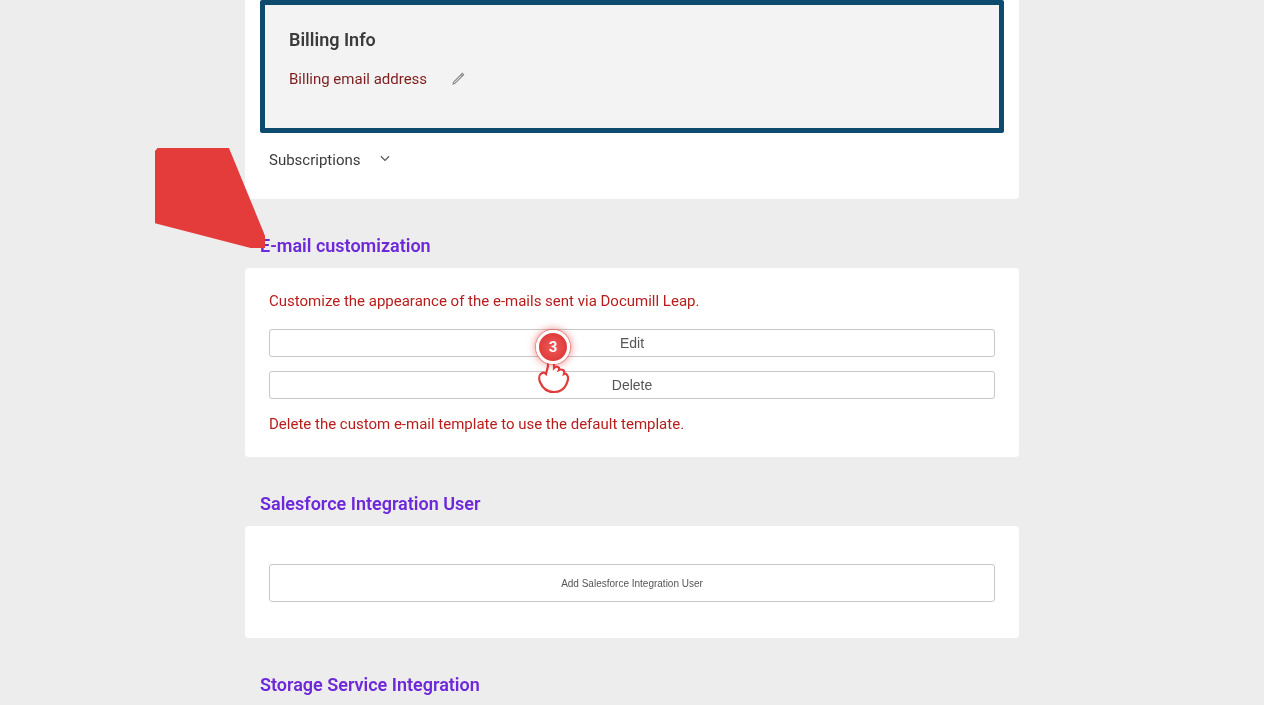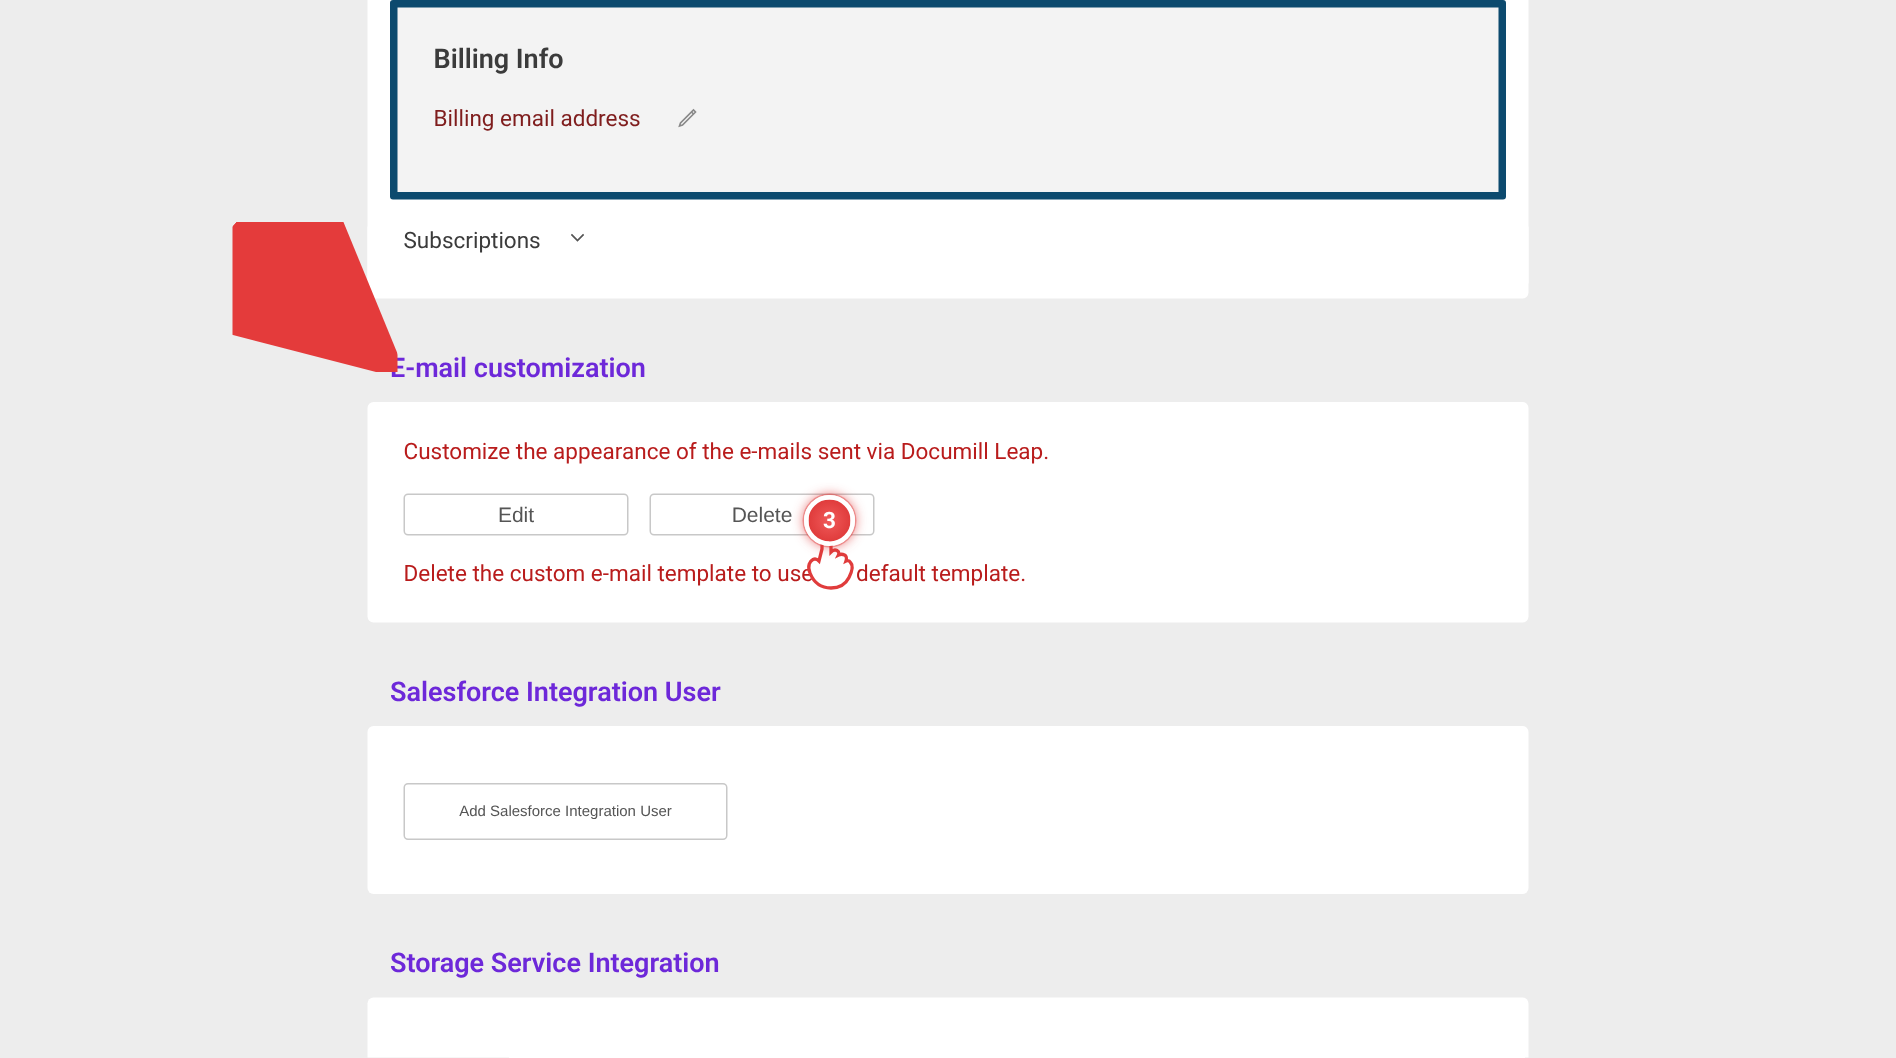--- a/index.html
+++ b/index.html
@@ -90,20 +90,21 @@
   }
   .card p {
     font-size: 15px;
     color: #b91c1c;
     line-height: 1.5;
   }
   .btn-row {
     display: flex;
     gap: 14px;
     margin: 16px 0 14px 0;
+    flex-direction: column;
   }
   .btn {
     min-width: 150px;
     height: 28px;
     border: 1px solid #c8c8c8;
     background: #fff;
     border-radius: 3px;
     font-size: 14px;
     color: #555;
     cursor: pointer;

